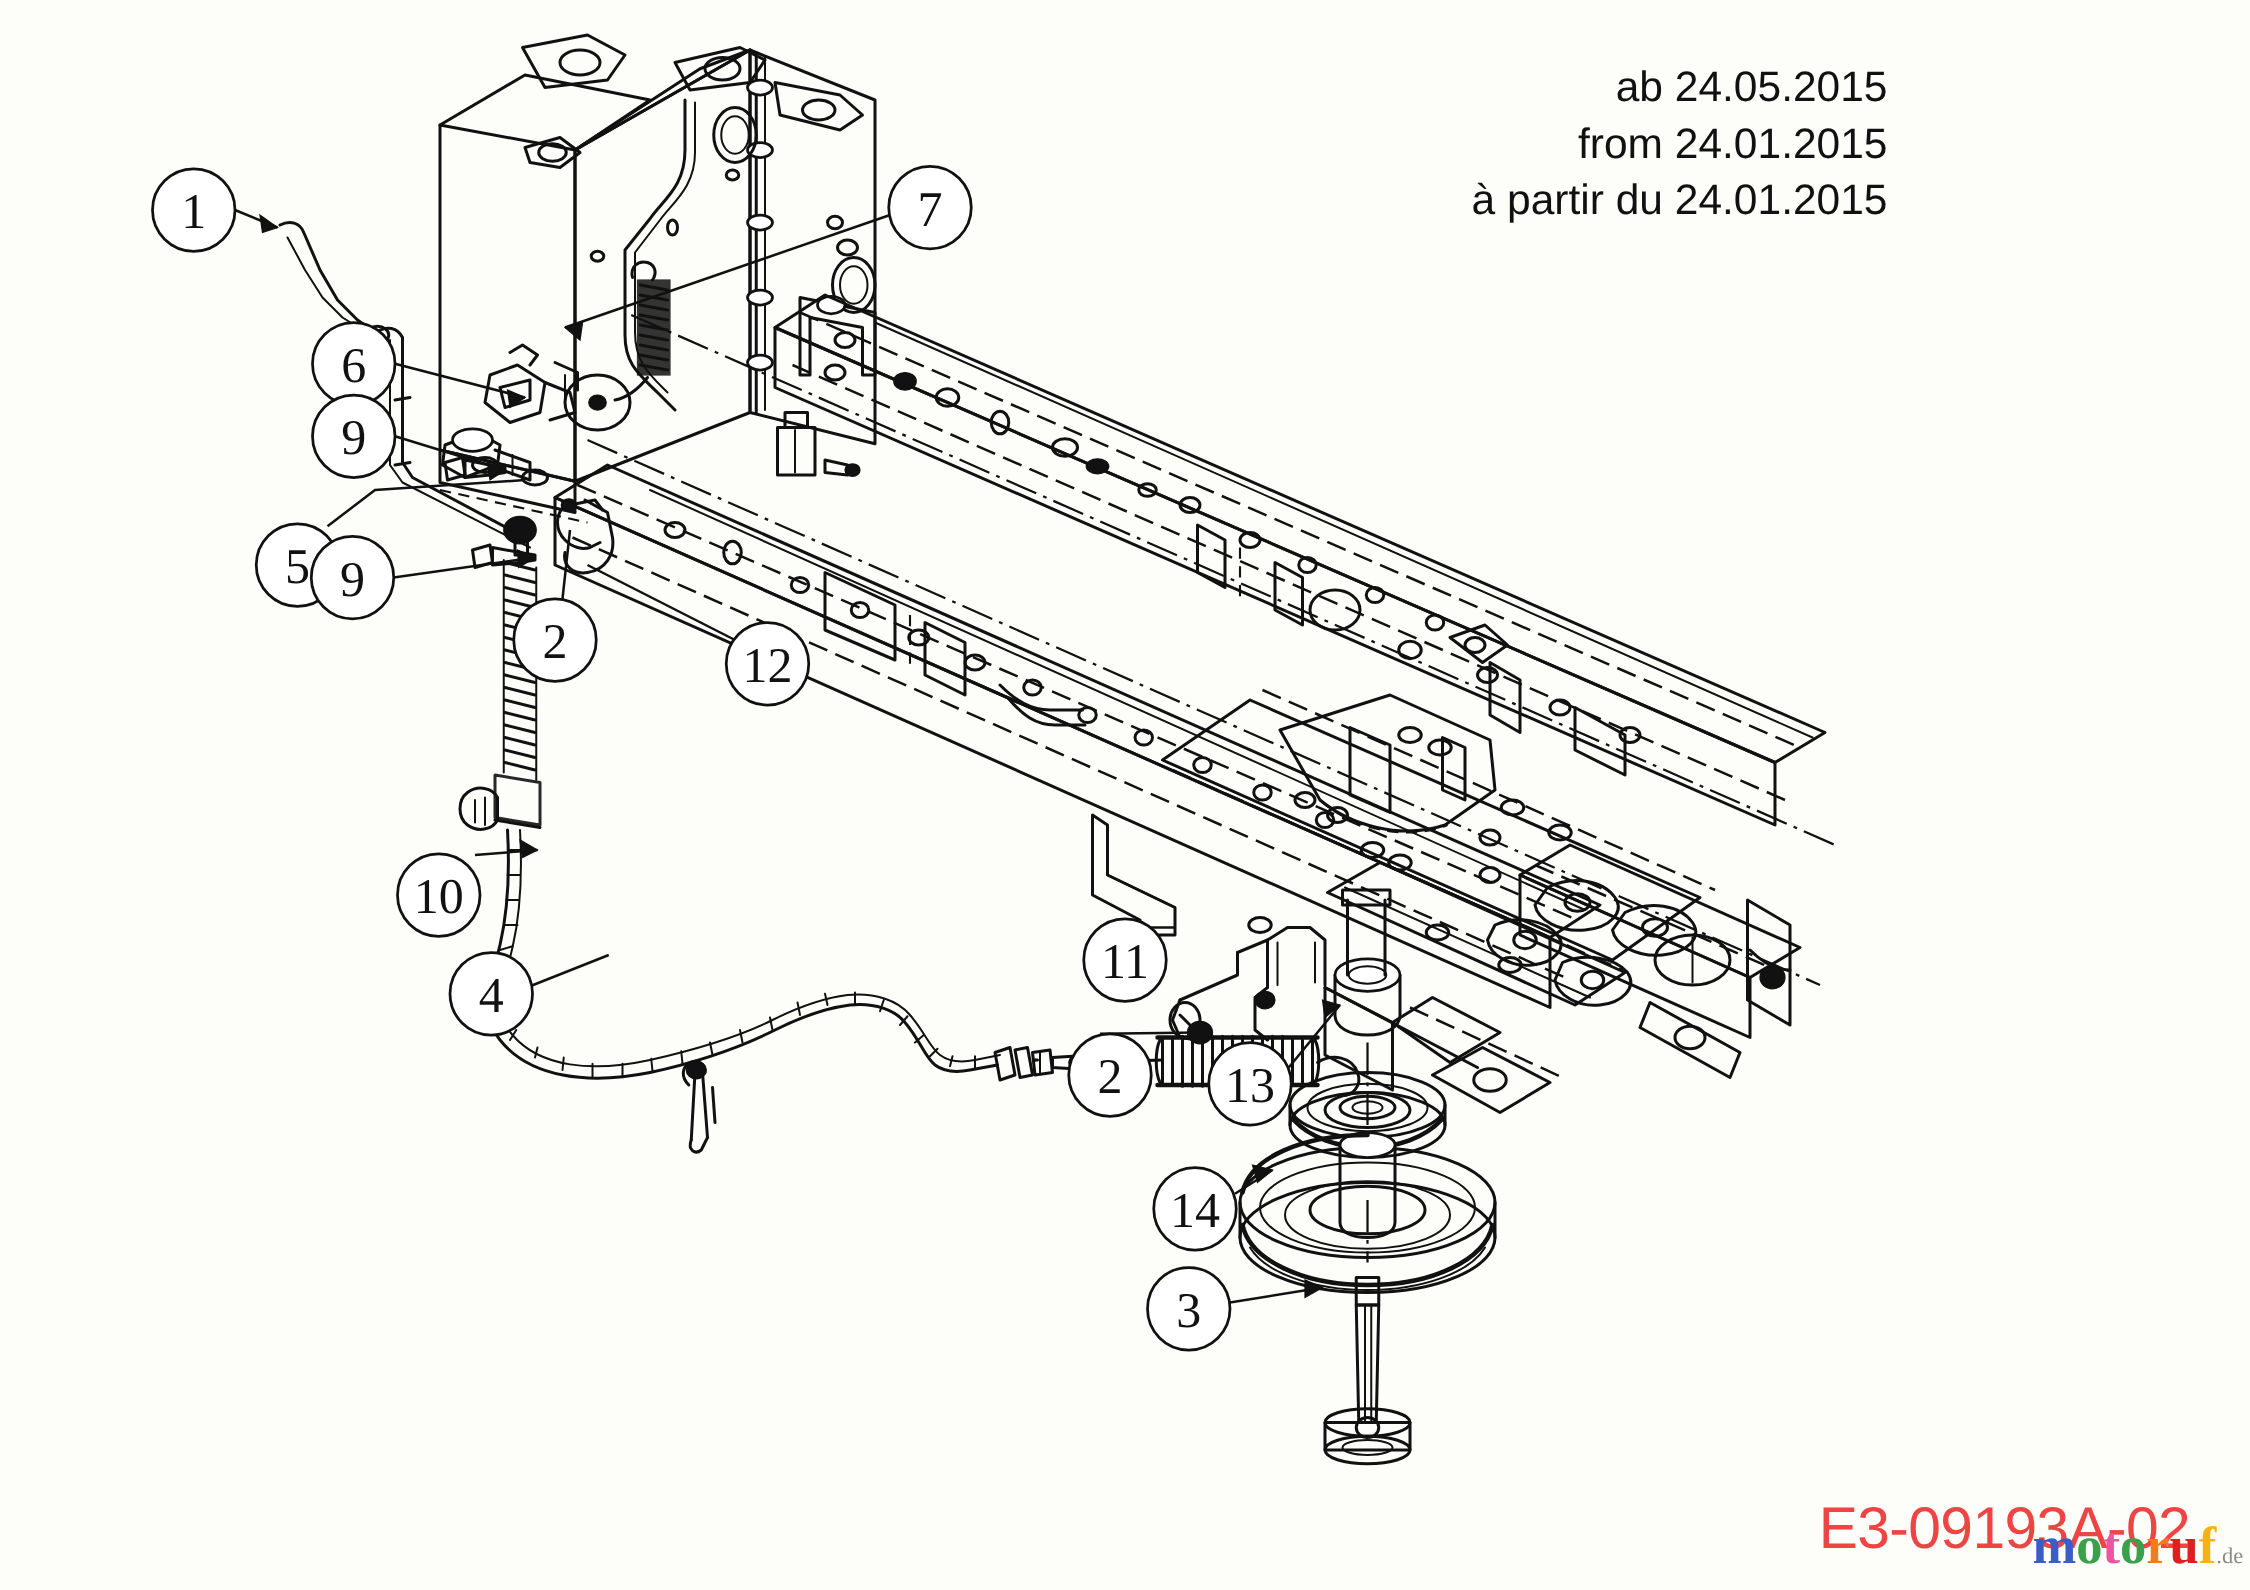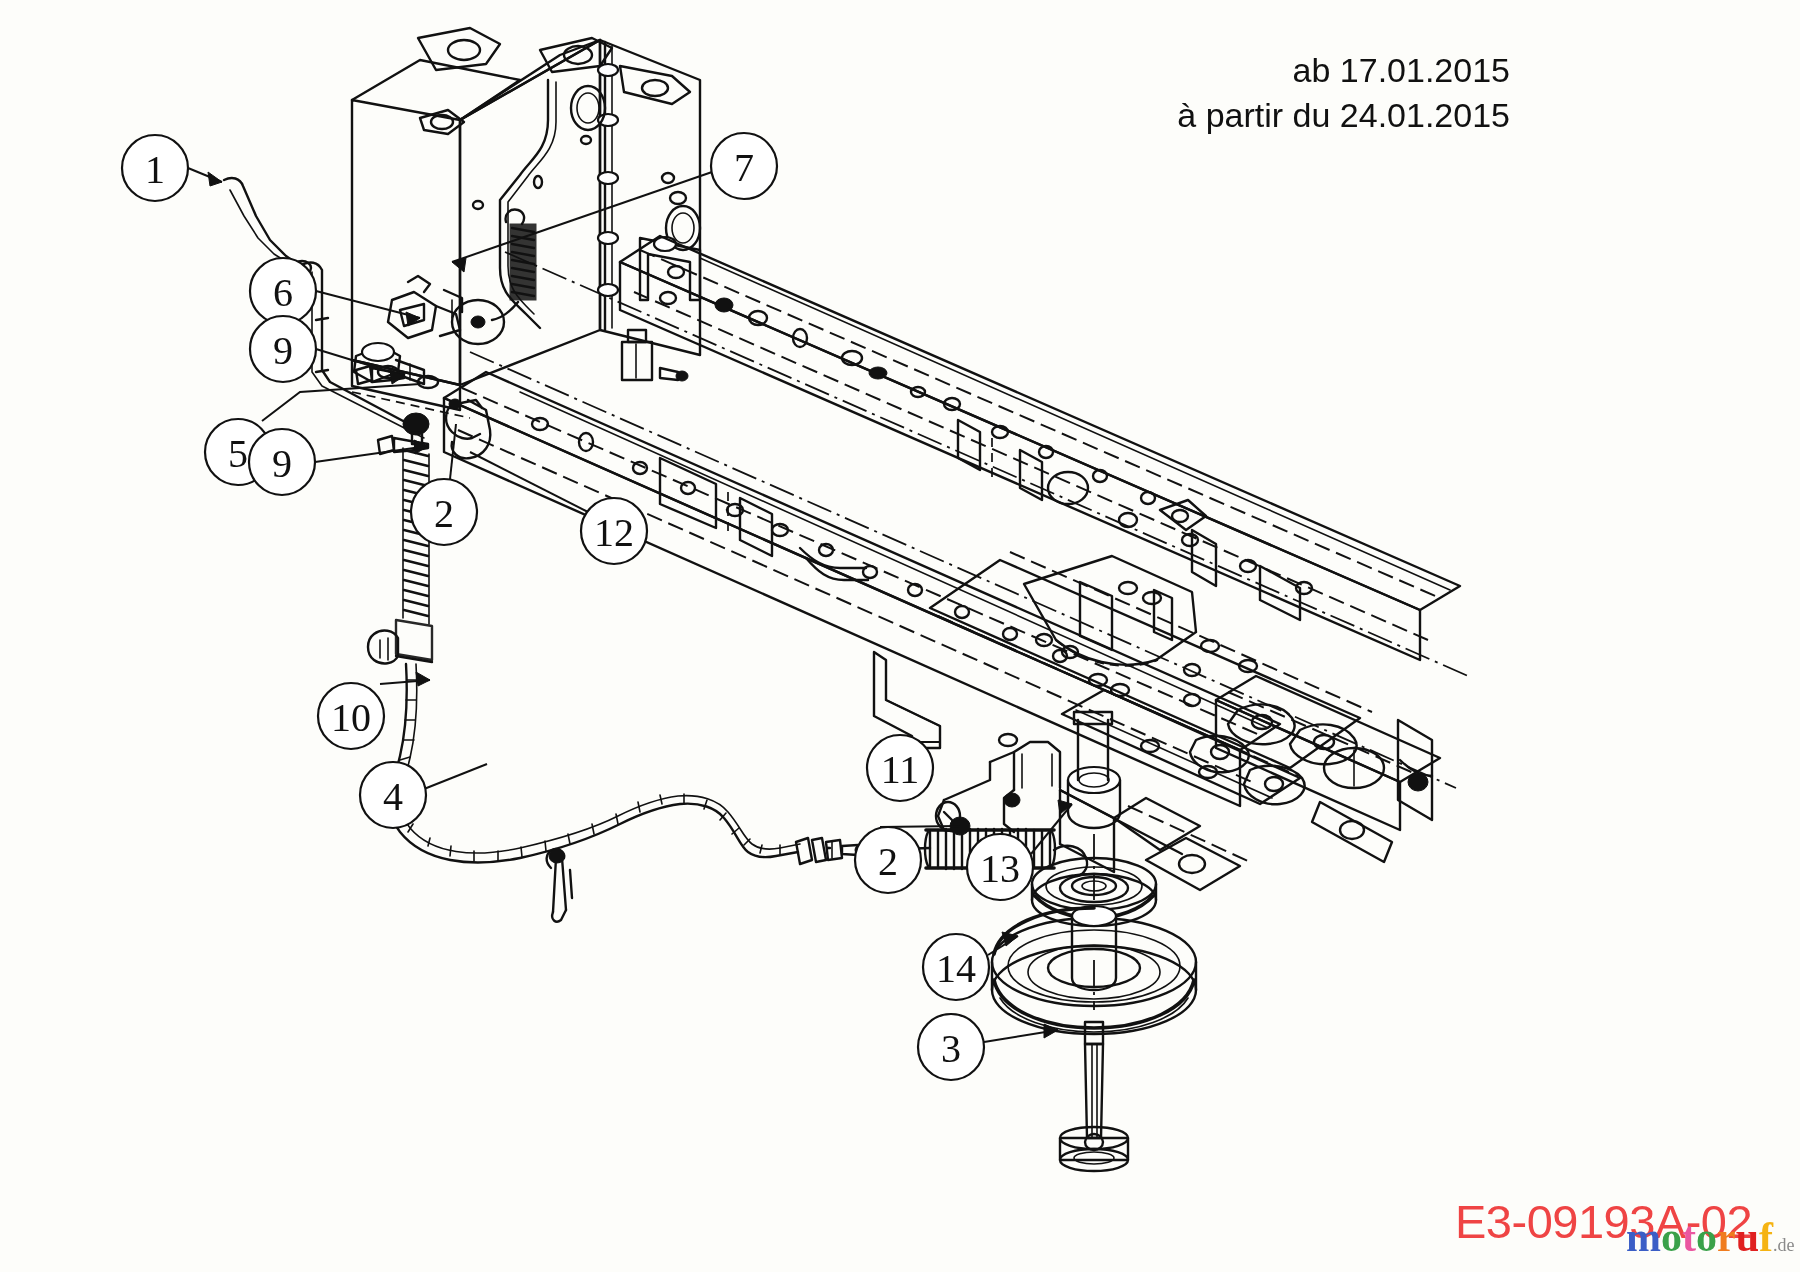--- a/index.html
+++ b/index.html
@@ -536,21 +536,22 @@
           <text x="956" y="968" class="baltxt">14</text>
         </g>
         <g>
           <circle cx="951" cy="1047" r="33" class="balloon"></circle>
           <text x="951" y="1048" class="baltxt">3</text>
         </g>
       </g>
   </svg>
 
   <div class="header-block">
-    <div class="header-line">ab 17.01.2015</div>
+    <div class="header-line">ab 24.05.2015</div>
+    <div class="header-line">from 24.01.2015</div>
     <div class="header-line">à partir du 24.01.2015</div>
   </div>
 
   <div class="partnumber">E3-09193A-02</div>
 
   <div class="watermark" id="watermark"><span style="color: rgb(59, 94, 198);">m</span><span style="color: rgb(58, 161, 74);">o</span><span style="color: rgb(234, 87, 160);">t</span><span style="color: rgb(58, 161, 74);">o</span><span style="color: rgb(240, 124, 30);">r</span><span style="color: rgb(224, 32, 32);">u</span><span style="color: rgb(245, 179, 18);">f</span><span class="wm-suffix">.de</span></div>
 
 </div>
 
 </body></html>

